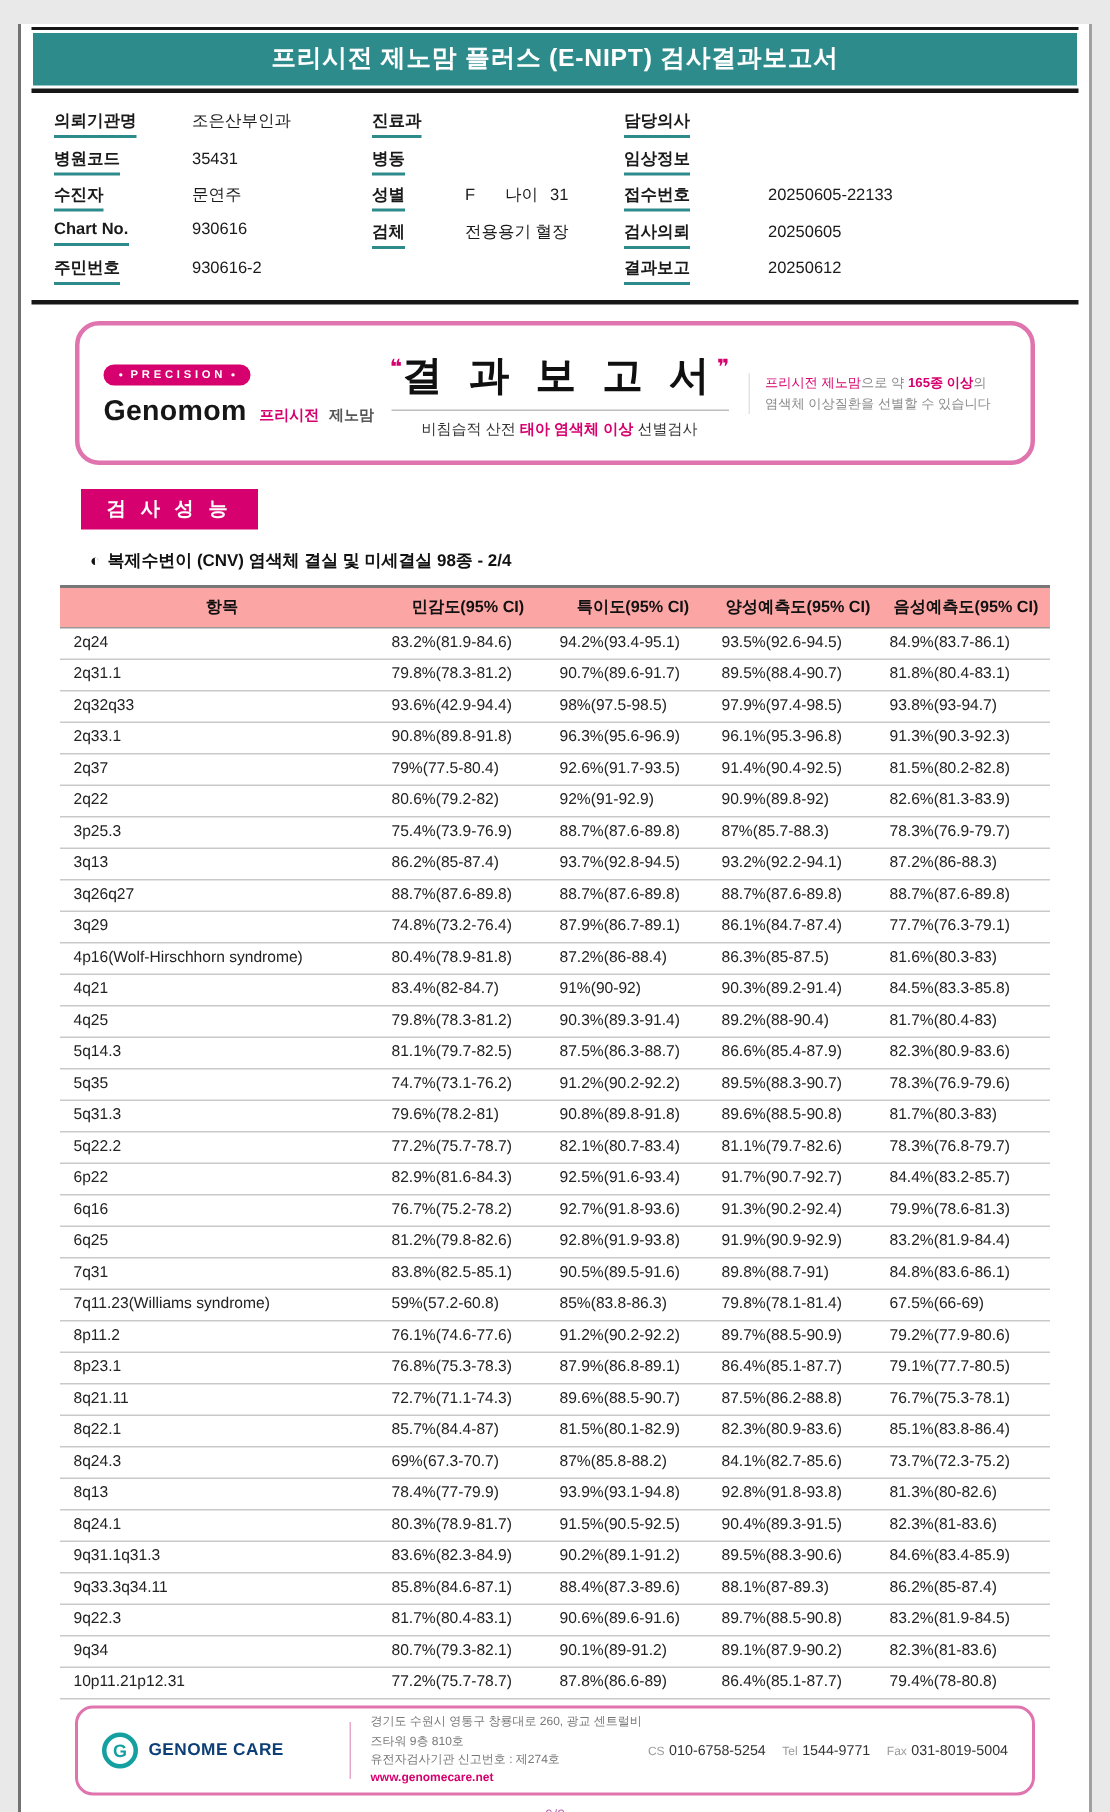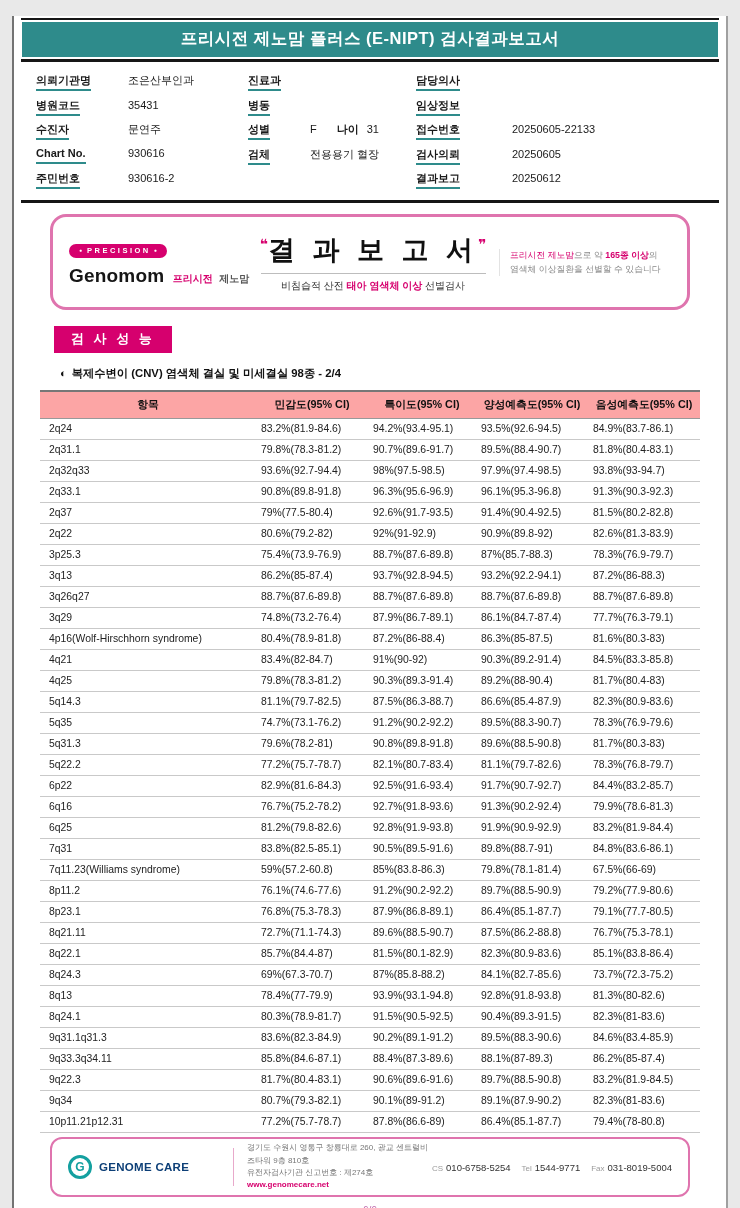--- a/index.html
+++ b/index.html
@@ -32,21 +32,21 @@
   .pi-col1 { width:212px; }
   .pi-col2 { width:168px; }
   .pi-col3 { flex:1; }
   .pi-row { height:24.5px; font-size:11px; white-space:nowrap; }
   .pi-label-box { display:inline-block; }
   .pi-col1 .pi-label-box { width:88px; }
   .pi-col2 .pi-label-box { width:58px; }
   .pi-col3 .pi-label-box { width:92px; }
   .pi-label { font-weight:bold; border-bottom:2px solid #2e8b8b; padding-bottom:3px; }
   .pi-value { margin-left:4px; }
-  .pi-label2 { font-weight:bold; margin-left:20px; }
+  .pi-label2 { font-weight:normal; margin-left:20px; }
   .pi-value2 { margin-left:8px; }
 
   
   .report-box {
     margin:11px 36px 0;
     border:3px solid #df74ae;
     border-radius:16px;
     padding:12px 16px 10px;
     height:96px;
     display:flex; align-items:center;
@@ -222,21 +222,21 @@
         </tr>
         <tr>
           <td class="item">2q31.1</td>
           <td>79.8%(78.3-81.2)</td>
           <td>90.7%(89.6-91.7)</td>
           <td>89.5%(88.4-90.7)</td>
           <td>81.8%(80.4-83.1)</td>
         </tr>
         <tr>
           <td class="item">2q32q33</td>
-          <td>93.6%(92.7-94.4)</td>
+          <td>93.6%(42.9-94.4)</td>
           <td>98%(97.5-98.5)</td>
           <td>97.9%(97.4-98.5)</td>
           <td>93.8%(93-94.7)</td>
         </tr>
         <tr>
           <td class="item">2q33.1</td>
           <td>90.8%(89.8-91.8)</td>
           <td>96.3%(95.6-96.9)</td>
           <td>96.1%(95.3-96.8)</td>
           <td>91.3%(90.3-92.3)</td>

